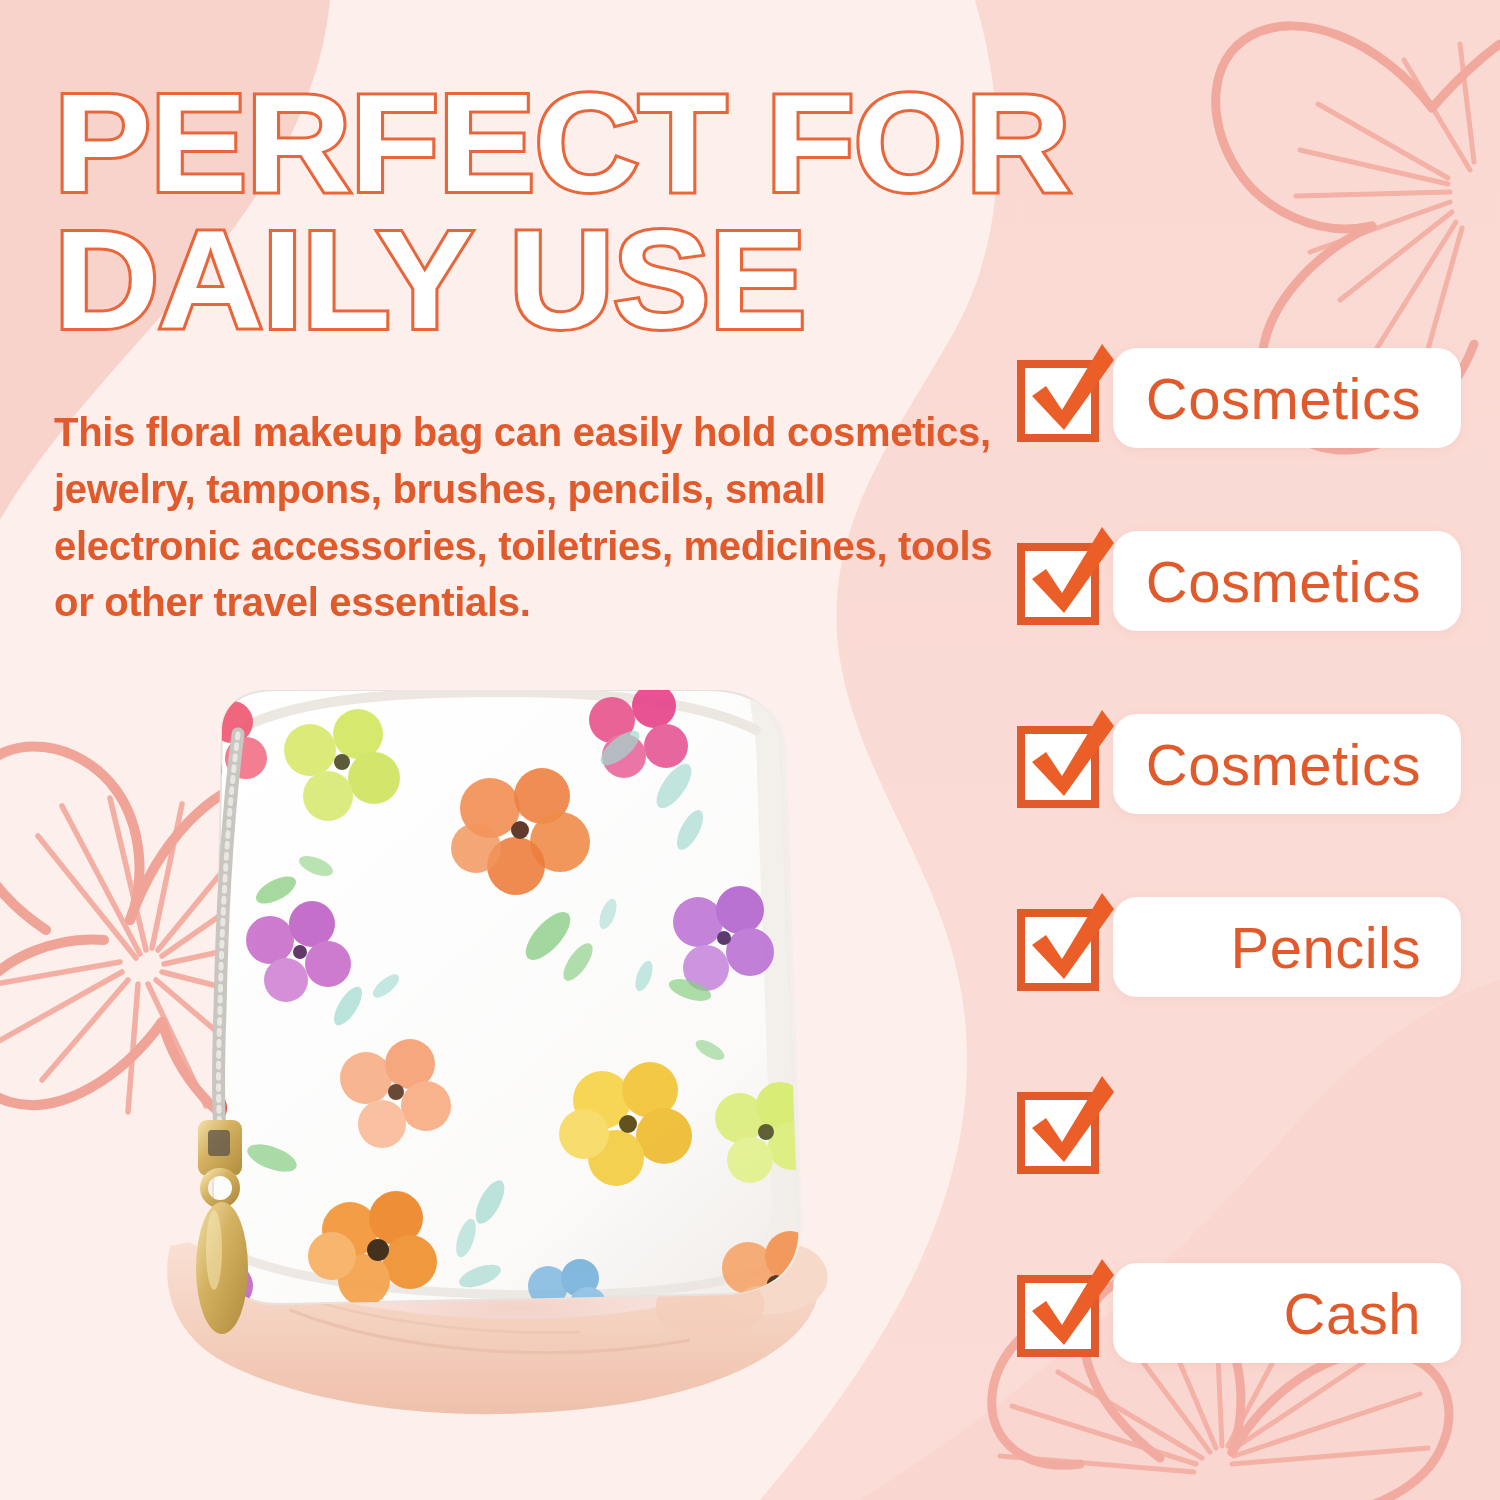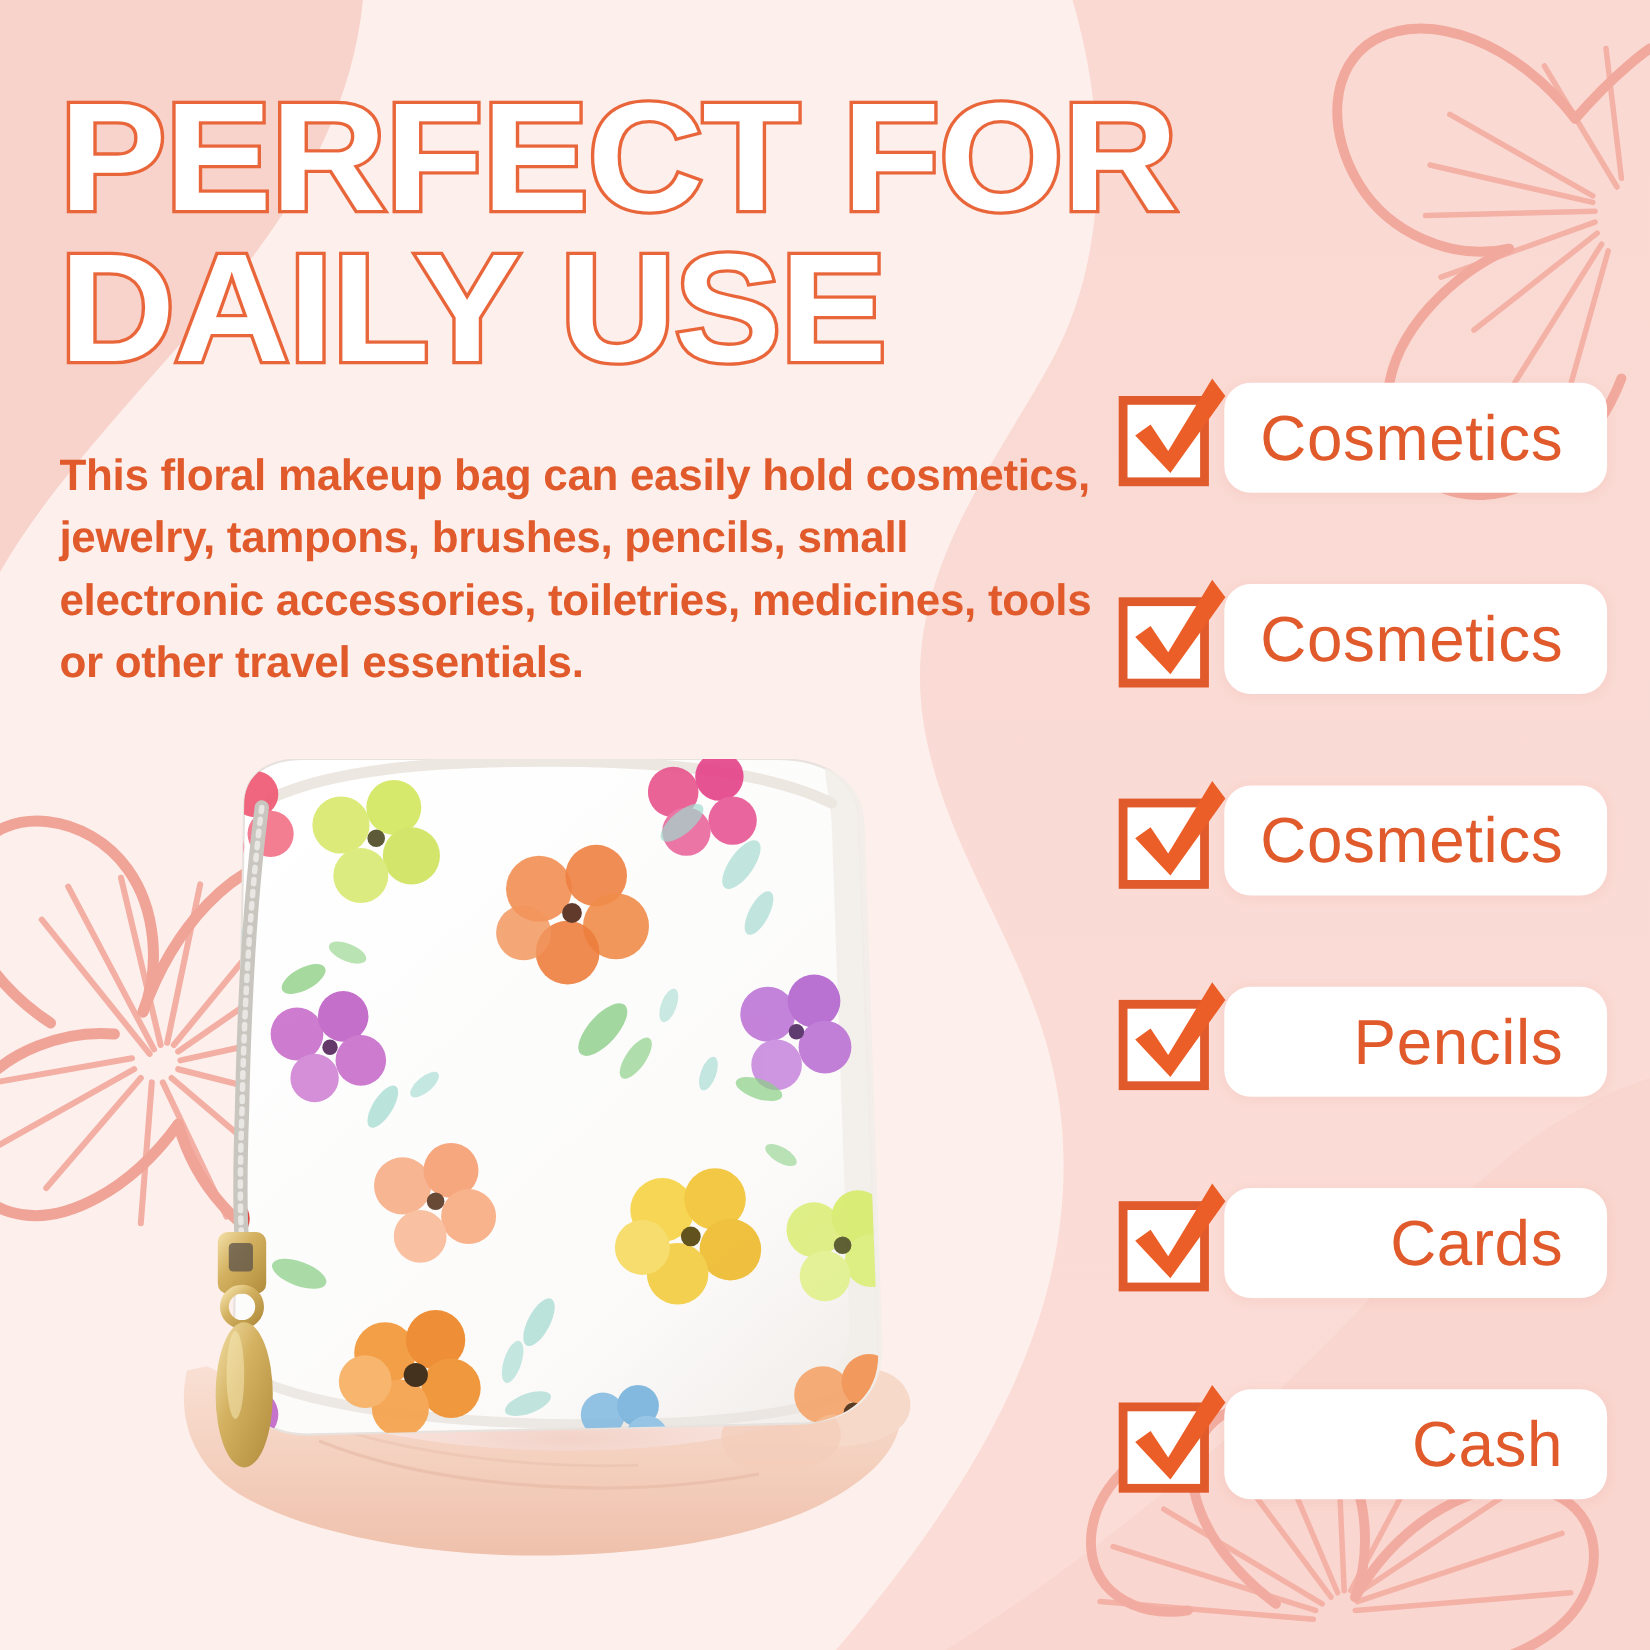--- a/index.html
+++ b/index.html
@@ -225,23 +225,20 @@
       </div>
     </div>
 
     <div class="check-row">
       <span class="check-box-wrap">
         <svg viewBox="0 0 96 96">
           <rect x="5" y="16" width="74" height="74" fill="#FFFFFF" stroke="#E05A2B" stroke-width="8"></rect>
           <path d="M16 48 L30 38 L46 62 L86 -4 L98 12 L48 82 Z" fill="#EC5E28"></path>
         </svg>
       </span>
-      <div class="pill">
-        <span class="pill-label">Cards</span>
-      </div>
     </div>
 
     <div class="check-row">
       <span class="check-box-wrap">
         <svg viewBox="0 0 96 96">
           <rect x="5" y="16" width="74" height="74" fill="#FFFFFF" stroke="#E05A2B" stroke-width="8"></rect>
           <path d="M16 48 L30 38 L46 62 L86 -4 L98 12 L48 82 Z" fill="#EC5E28"></path>
         </svg>
       </span>
       <div class="pill">

